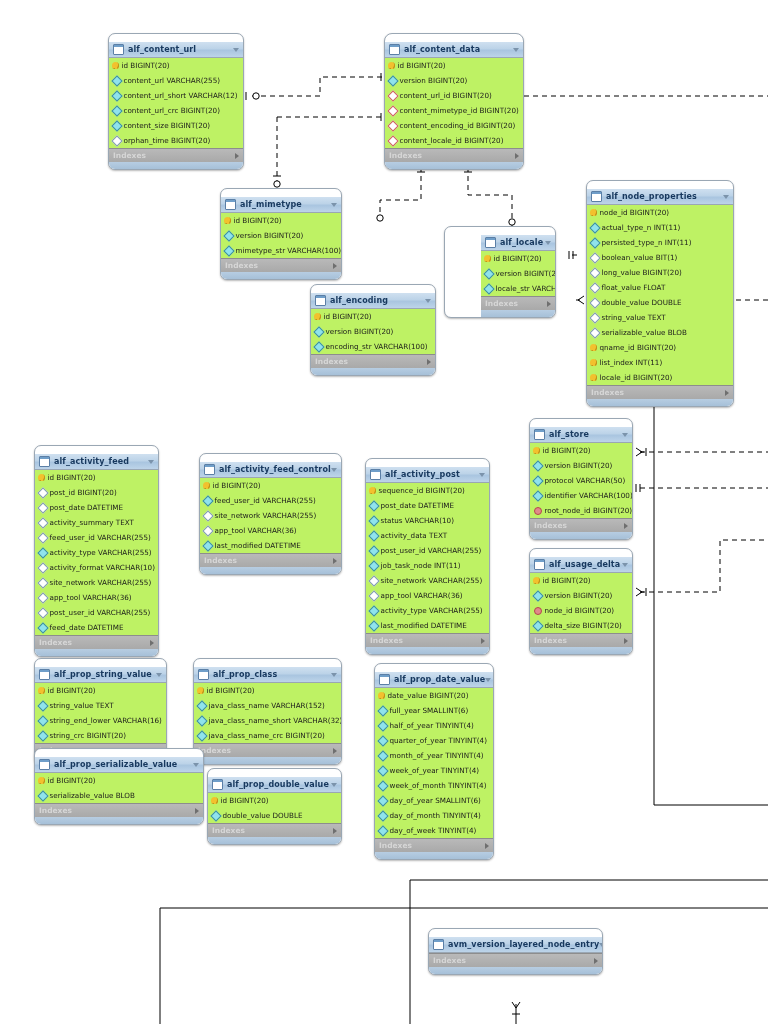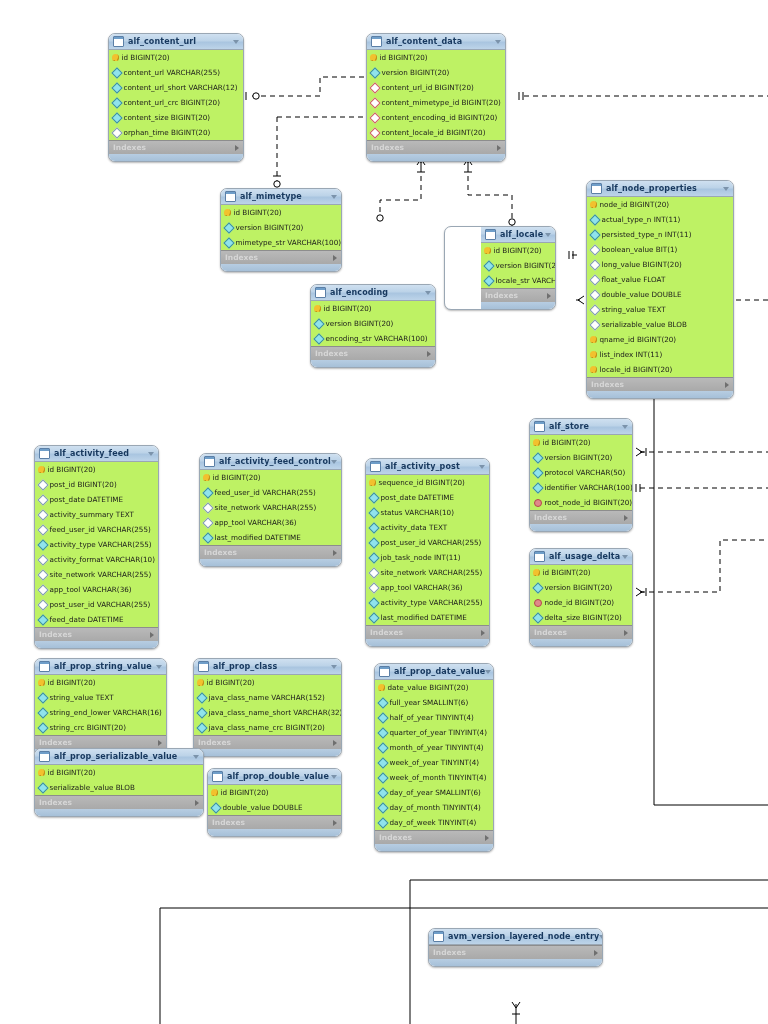--- a/index.html
+++ b/index.html
@@ -20,20 +20,21 @@
     overflow:hidden;
     box-sizing:border-box;
   }
   .tbl .hdr{
     height:15px;
     display:flex;align-items:center;
     padding:0 4px;
     background:linear-gradient(to bottom,#cfe0f0 0%,#bcd3e8 45%,#a9c5e0 55%,#bdd4e9 100%);
     border-bottom:1px solid #9aa7b4;
     position:relative;
+    margin-top:8px;
   }
   .tbl .hdr .tico{
     width:9px;height:9px;flex:0 0 9px;margin-right:4px;
     background:#ffffff;border:1px solid #5b7fa6;border-radius:1px;
     box-shadow:inset 0 2px 0 #6f9ec9;
   }
   .tbl .hdr .tname{
     font-size:8px;font-weight:bold;color:#17385e;
     white-space:nowrap;letter-spacing:.1px;
   }
@@ -193,21 +194,21 @@
             <span class="bullet dia-h"></span>
             <span>orphan_time BIGINT(20)</span>
           </div>
         </div>
         <div class="idx">
           <span class="ilabel">Indexes</span>
           <span class="iarrow"></span>
         </div>
         <div class="foot"></div>
       </div>
-      <div class="tbl" style="left: 366px; top: 33px; width: 140px;">
+      <div class="tbl" style="left: 384px; top: 33px; width: 140px; border-radius: 8px;">
         <div class="hdr">
           <span class="tico"></span>
           <span class="tname">alf_content_data</span>
           <span class="caret"></span>
         </div>
         <div class="cols">
           <div class="col">
             <span class="bullet key"></span>
             <span>id BIGINT(20)</span>
           </div>

